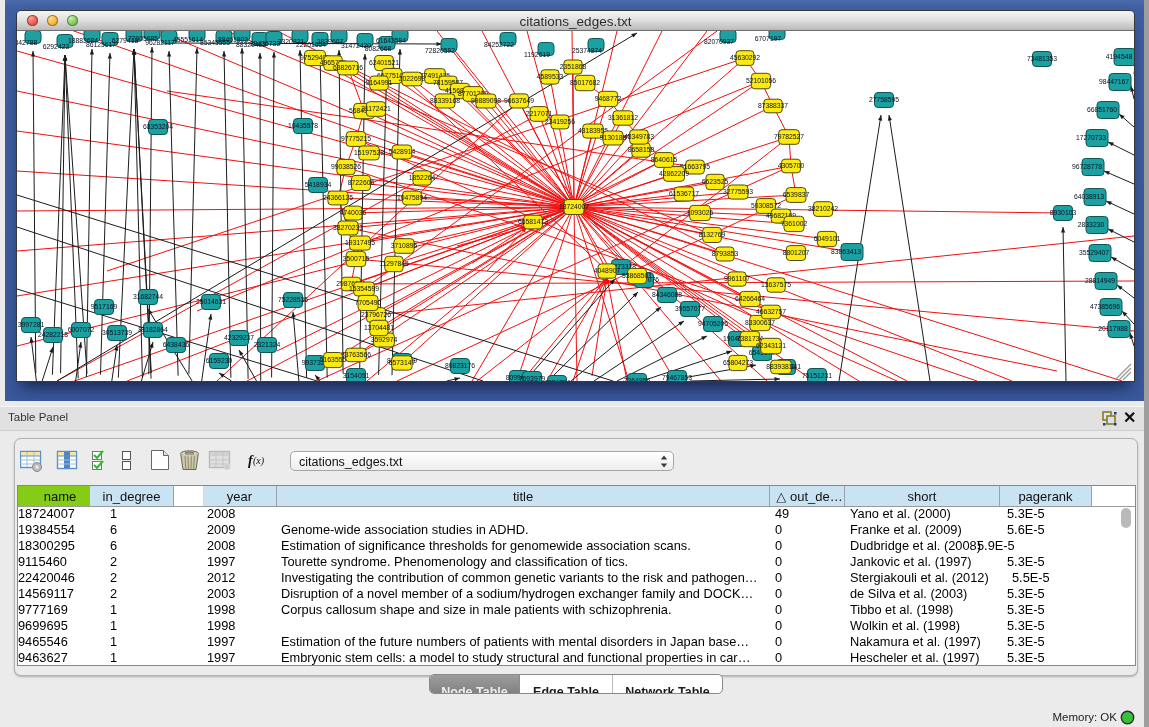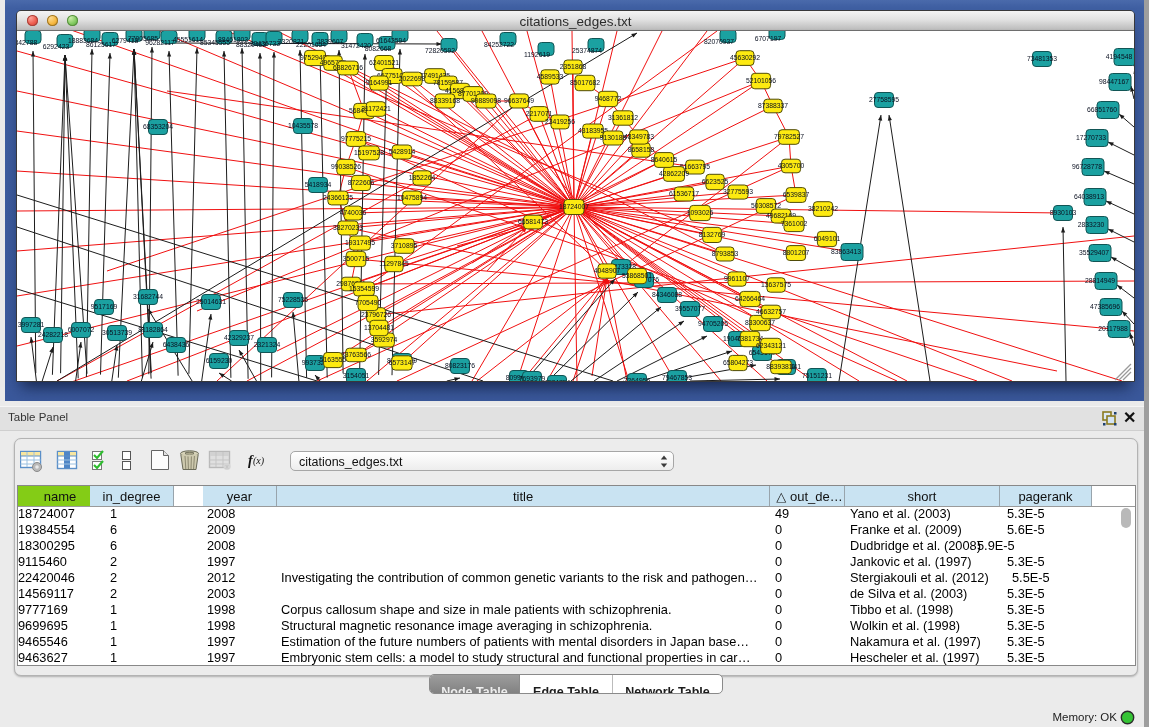--- a/index.html
+++ b/index.html
@@ -853,64 +853,67 @@
   <div class="abs hdr" style="left:203px;width:74px">year</div>
   <div class="abs hdr" style="left:277px;width:493px">title</div>
   <div class="abs hdr" style="left:770px;width:75px;text-align:center;padding-left:5px">△ out_de…</div>
   <div class="abs hdr" style="left:845px;width:155px">short</div>
   <div class="abs hdr" style="left:1000px;width:92px;border-right:1px solid #98a4ac">pagerank</div>
   <div class="abs" style="left:18px;top:506px;width:1117px;height:1px;background:#9a9a9a"></div>
 <div class="cell" style="left:18px;top:506px;width:84px">18724007</div>
 <div class="cell" style="left:110px;top:506px;width:60px">1</div>
 <div class="cell" style="left:207px;top:506px;width:60px">2008</div>
 <div class="cell" style="left:775px;top:506px;width:60px">49</div>
-<div class="cell" style="left:850px;top:506px;width:150px">Yano et al. (2003)</div>
+<div class="cell" style="left:850px;top:506px;width:150px">Yano et al. (2000)</div>
 <div class="cell" style="left:1007px;top:506px;width:80px">5.3E-5</div>
 <div class="cell" style="left:18px;top:522px;width:84px">19384554</div>
 <div class="cell" style="left:110px;top:522px;width:60px">6</div>
 <div class="cell" style="left:207px;top:522px;width:60px">2009</div>
+<div class="cell" style="left:281px;top:522px;width:489px">Genome-wide association studies in ADHD.</div>
 <div class="cell" style="left:775px;top:522px;width:60px">0</div>
 <div class="cell" style="left:850px;top:522px;width:150px">Franke et al. (2009)</div>
 <div class="cell" style="left:1007px;top:522px;width:80px">5.6E-5</div>
 <div class="cell" style="left:18px;top:538px;width:84px">18300295</div>
 <div class="cell" style="left:110px;top:538px;width:60px">6</div>
 <div class="cell" style="left:207px;top:538px;width:60px">2008</div>
+<div class="cell" style="left:281px;top:538px;width:489px">Estimation of significance thresholds for genomewide association scans.</div>
 <div class="cell" style="left:775px;top:538px;width:60px">0</div>
 <div class="cell" style="left:850px;top:538px;width:150px">Dudbridge et al. (2008)</div>
 <div class="cell" style="left:977px;top:538px;width:80px">5.9E-5</div>
 <div class="cell" style="left:18px;top:554px;width:84px">9115460</div>
 <div class="cell" style="left:110px;top:554px;width:60px">2</div>
 <div class="cell" style="left:207px;top:554px;width:60px">1997</div>
+<div class="cell" style="left:281px;top:554px;width:489px">Tourette syndrome. Phenomenology and classification of tics.</div>
 <div class="cell" style="left:775px;top:554px;width:60px">0</div>
 <div class="cell" style="left:850px;top:554px;width:150px">Jankovic et al. (1997)</div>
 <div class="cell" style="left:1007px;top:554px;width:80px">5.3E-5</div>
 <div class="cell" style="left:18px;top:570px;width:84px">22420046</div>
 <div class="cell" style="left:110px;top:570px;width:60px">2</div>
 <div class="cell" style="left:207px;top:570px;width:60px">2012</div>
 <div class="cell" style="left:281px;top:570px;width:489px">Investigating the contribution of common genetic variants to the risk and pathogen…</div>
 <div class="cell" style="left:775px;top:570px;width:60px">0</div>
 <div class="cell" style="left:850px;top:570px;width:150px">Stergiakouli et al. (2012)</div>
 <div class="cell" style="left:1012px;top:570px;width:80px">5.5E-5</div>
 <div class="cell" style="left:18px;top:586px;width:84px">14569117</div>
 <div class="cell" style="left:110px;top:586px;width:60px">2</div>
 <div class="cell" style="left:207px;top:586px;width:60px">2003</div>
+<div class="cell" style="left:281px;top:586px;width:489px">Disruption of a novel member of a sodium/hydrogen exchanger family and DOCK…</div>
 <div class="cell" style="left:775px;top:586px;width:60px">0</div>
 <div class="cell" style="left:850px;top:586px;width:150px">de Silva et al. (2003)</div>
 <div class="cell" style="left:1007px;top:586px;width:80px">5.3E-5</div>
 <div class="cell" style="left:18px;top:602px;width:84px">9777169</div>
 <div class="cell" style="left:110px;top:602px;width:60px">1</div>
 <div class="cell" style="left:207px;top:602px;width:60px">1998</div>
 <div class="cell" style="left:281px;top:602px;width:489px">Corpus callosum shape and size in male patients with schizophrenia.</div>
 <div class="cell" style="left:775px;top:602px;width:60px">0</div>
 <div class="cell" style="left:850px;top:602px;width:150px">Tibbo et al. (1998)</div>
 <div class="cell" style="left:1007px;top:602px;width:80px">5.3E-5</div>
 <div class="cell" style="left:18px;top:618px;width:84px">9699695</div>
 <div class="cell" style="left:110px;top:618px;width:60px">1</div>
 <div class="cell" style="left:207px;top:618px;width:60px">1998</div>
-<div class="cell" style="left:281px;top:618px;width:489px">Structural magnetic resonance image averaging in schizophrenia.</div>
 <div class="cell" style="left:775px;top:618px;width:60px">0</div>
 <div class="cell" style="left:850px;top:618px;width:150px">Wolkin et al. (1998)</div>
 <div class="cell" style="left:1007px;top:618px;width:80px">5.3E-5</div>
 <div class="cell" style="left:18px;top:634px;width:84px">9465546</div>
 <div class="cell" style="left:110px;top:634px;width:60px">1</div>
 <div class="cell" style="left:207px;top:634px;width:60px">1997</div>
 <div class="cell" style="left:281px;top:634px;width:489px">Estimation of the future numbers of patients with mental disorders in Japan base…</div>
 <div class="cell" style="left:775px;top:634px;width:60px">0</div>
 <div class="cell" style="left:850px;top:634px;width:150px">Nakamura et al. (1997)</div>
 <div class="cell" style="left:1007px;top:634px;width:80px">5.3E-5</div>

